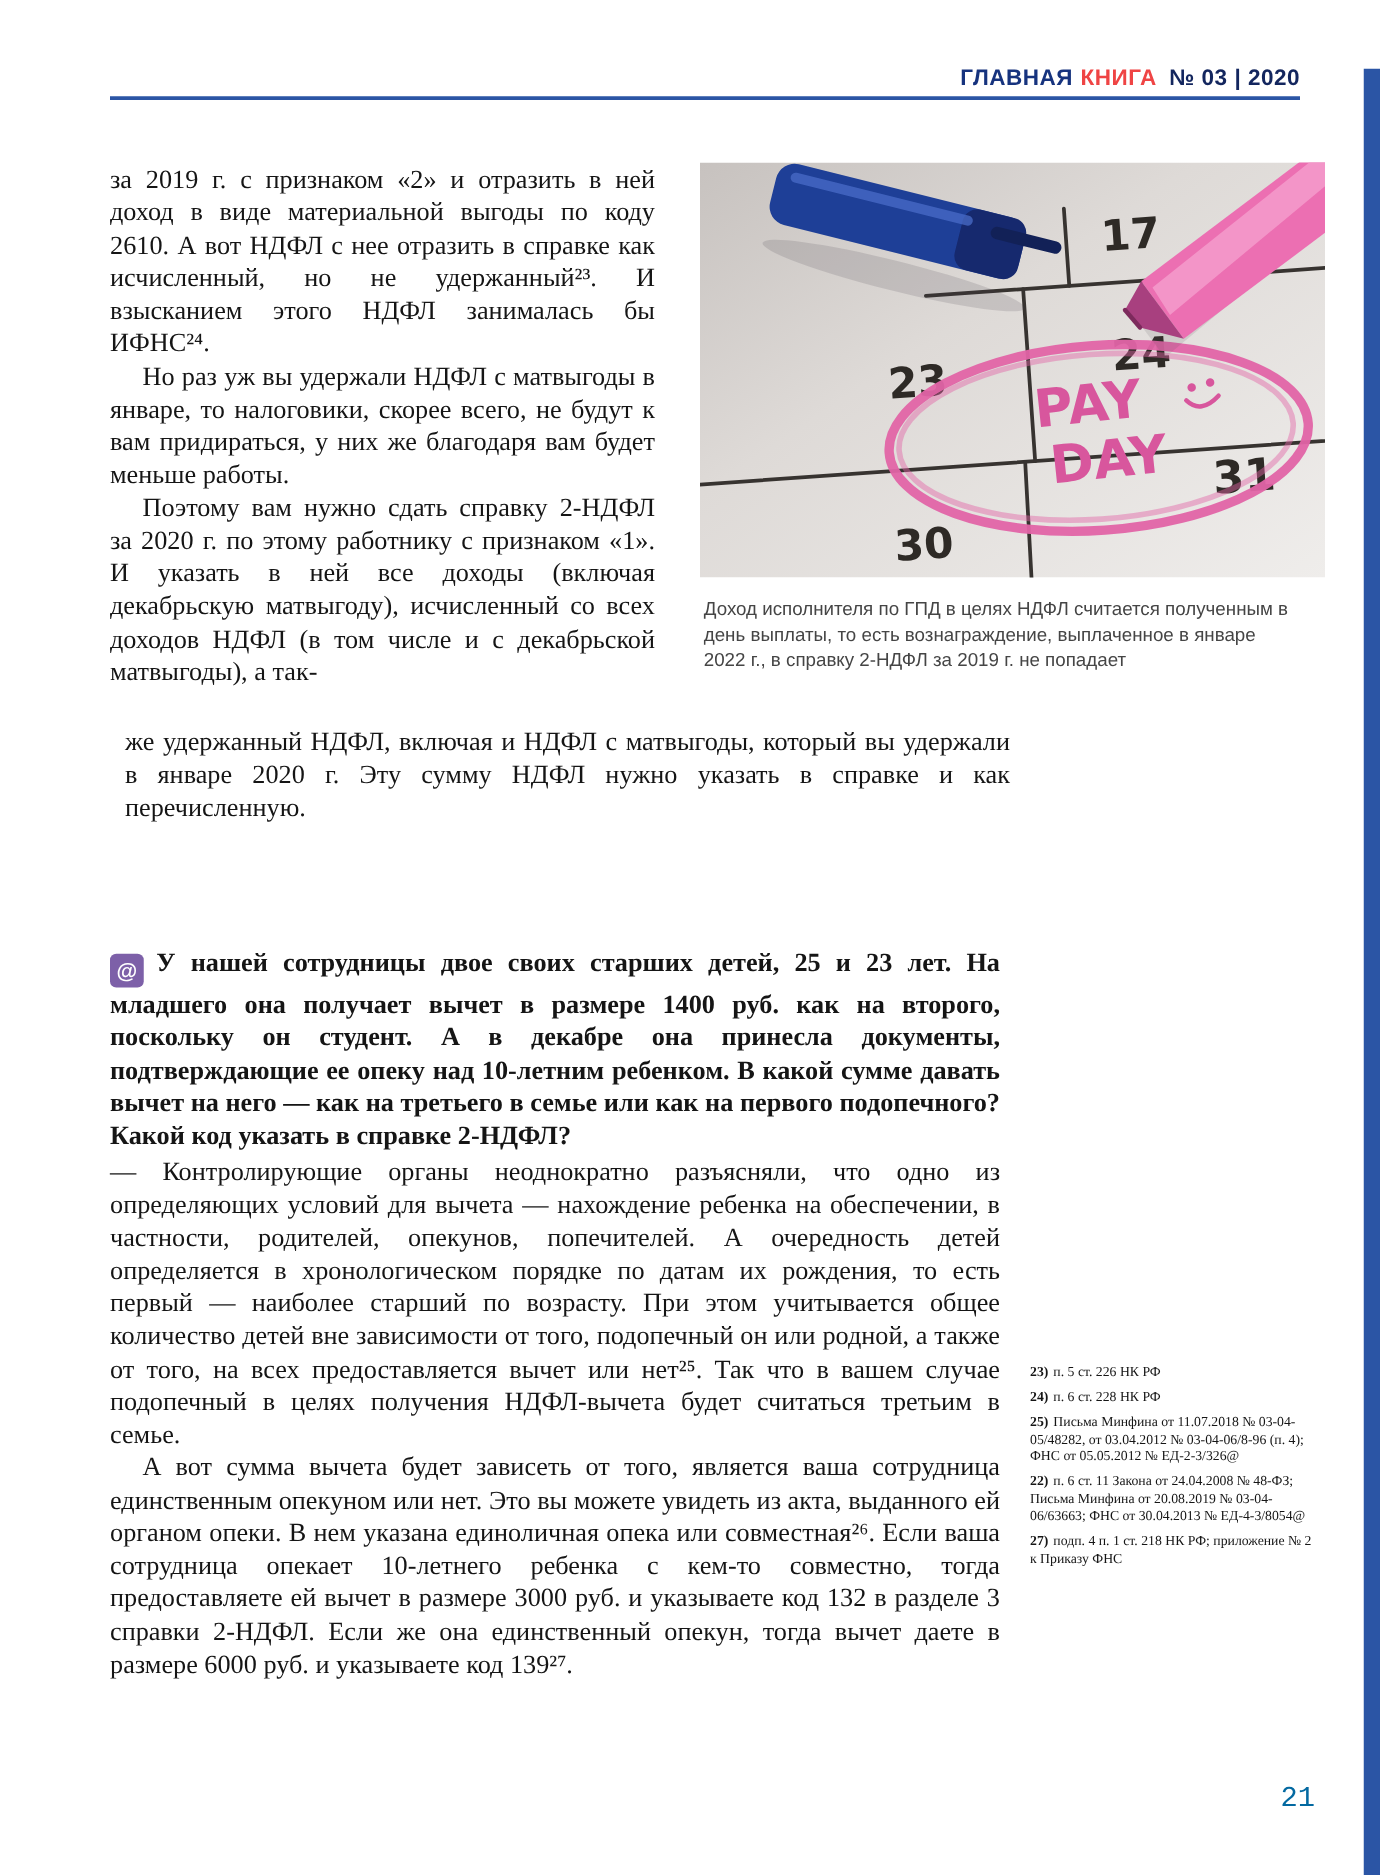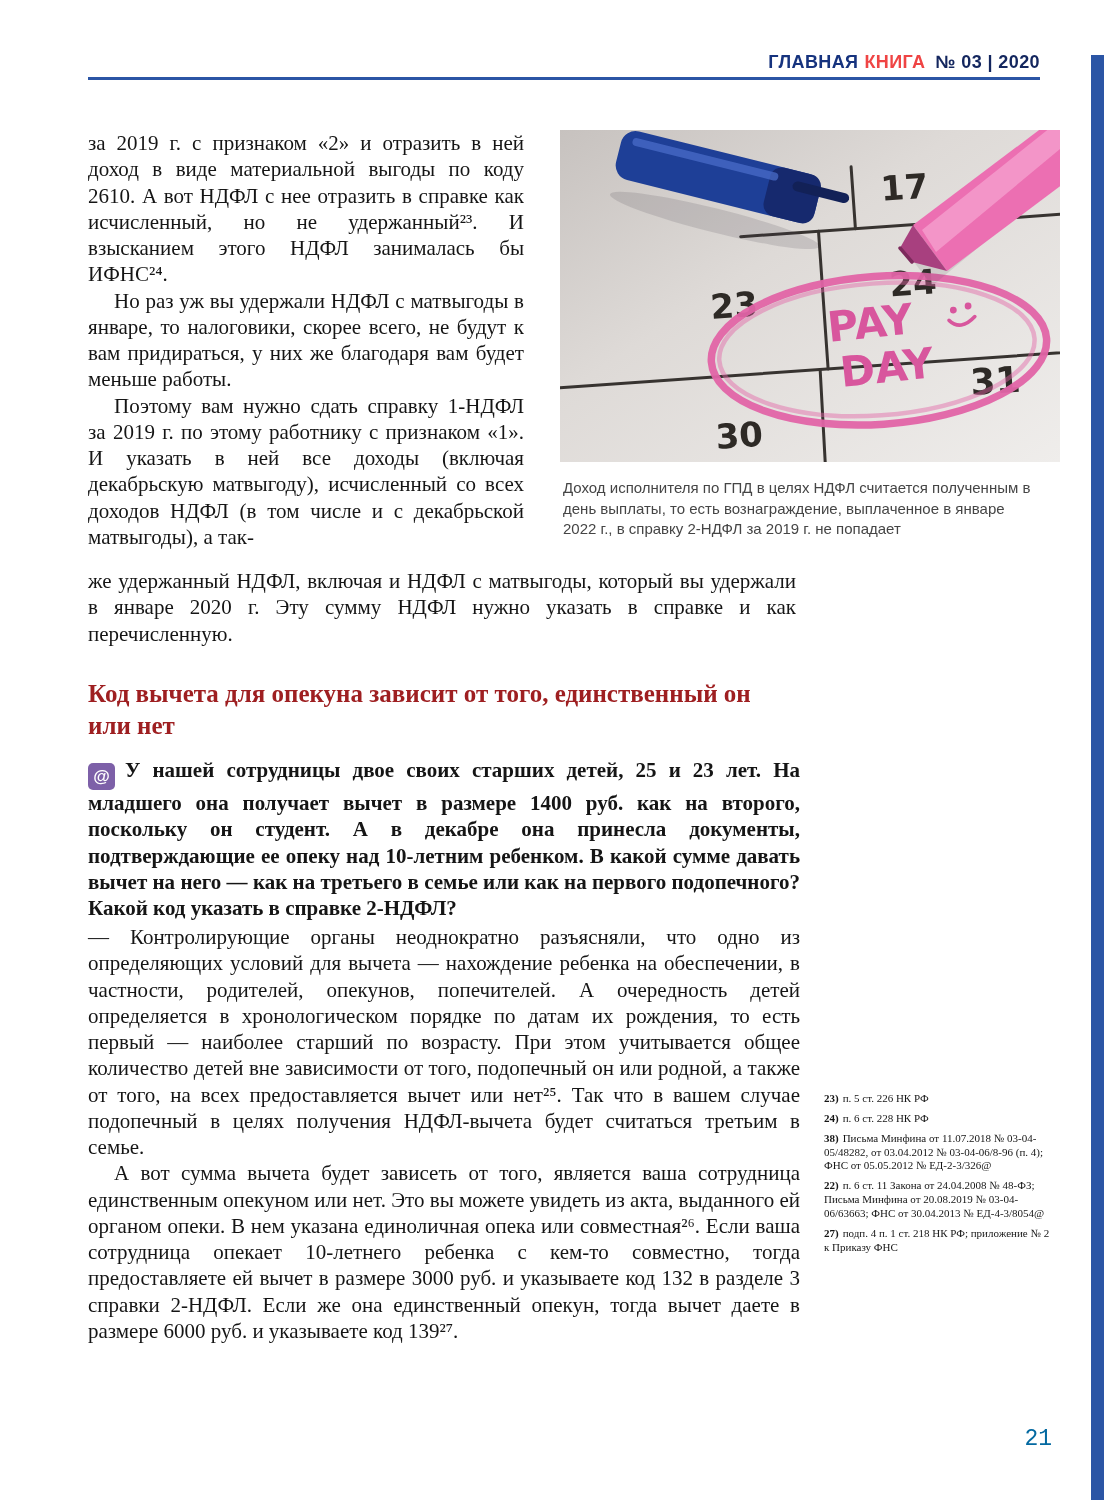--- a/index.html
+++ b/index.html
@@ -37,21 +37,21 @@
   
   .intro-col{position:absolute;left:88px;top:130px;width:436px;}
   
   .photo{position:absolute;left:560px;top:130px;width:500px;height:332px;margin:0;}
   .photo svg{display:block;}
   .caption{
     position:absolute;left:563px;top:478px;width:478px;margin:0;
     font-family:"Liberation Sans", sans-serif;
     font-size:15px;line-height:1.38;color:#454545;text-align:left;
   }
-  .continuation{position:absolute;left:88px;top:568px;width:708px;margin:0;}
+  .continuation{position:absolute;left:88px;top:568px;width:708px;margin:12px;}
   
   .heading{
     position:absolute;left:88px;top:678px;width:690px;margin:0;
     font-family:"Liberation Serif", serif;
     font-size:25px;font-weight:bold;line-height:1.27;color:#9e1f21;
   }
   
   .question{position:absolute;left:88px;top:757px;width:712px;font-weight:bold;}
   .at-icon{
     display:inline-flex;align-items:center;justify-content:center;
@@ -82,21 +82,21 @@
 
   <header class="header">
     <span class="brand1">ГЛАВНАЯ</span><span class="brand2">КНИГА</span><span class="issue">№ 03 | 2020</span>
   </header>
   <div class="header-rule"></div>
   <div class="right-bar"></div>
 
   <section class="intro-col bodytext">
     <p>за 2019 г. с признаком «2» и отразить в ней доход в виде материальной выгоды по коду 2610. А вот НДФЛ с нее отразить в справке как исчисленный, но не удержанный²³. И взысканием этого НДФЛ занималась бы ИФНС²⁴.</p>
     <p class="indent">Но раз уж вы удержали НДФЛ с матвыгоды в январе, то налоговики, скорее всего, не будут к вам придираться, у них же благодаря вам будет меньше работы.</p>
-    <p class="indent">Поэтому вам нужно сдать справку 1-НДФЛ за 2019 г. по этому работнику с признаком «1». И указать в ней все доходы (включая декабрьскую матвыгоду), исчисленный со всех доходов НДФЛ (в том числе и с декабрьской матвыгоды), а так-</p>
+    <p class="indent">Поэтому вам нужно сдать справку 2-НДФЛ за 2020 г. по этому работнику с признаком «1». И указать в ней все доходы (включая декабрьскую матвыгоду), исчисленный со всех доходов НДФЛ (в том числе и с декабрьской матвыгоды), а так-</p>
   </section>
 
   <figure class="photo">
     <svg viewBox="0 0 500 332" width="500" height="332" role="img">
       <defs>
         <linearGradient id="deskGrad" x1="0" y1="0" x2="1" y2="1">
           <stop offset="0" stop-color="#c7c2bf"></stop>
           <stop offset="0.4" stop-color="#dedad7"></stop>
           <stop offset="1" stop-color="#efedeb"></stop>
         </linearGradient>
@@ -151,34 +151,33 @@
         <polygon points="353,95 387,141 352,132 340,118" fill="#a8407f"></polygon>
         <line x1="340" y1="118" x2="352" y2="132" stroke="#7c2a5c" stroke-width="3.5" stroke-linecap="round"></line>
       </g>
     </svg>
   </figure>
 
   <p class="caption">Доход исполнителя по ГПД в целях НДФЛ считается полученным в день выплаты, то есть вознаграждение, выплаченное в январе 2022 г., в справку 2-НДФЛ за 2019 г. не попадает</p>
 
   <p class="continuation bodytext">же удержанный НДФЛ, включая и НДФЛ с матвыгоды, который вы удержали в январе 2020 г. Эту сумму НДФЛ нужно указать в справке и как перечисленную.</p>
 
-  <h2 class="heading">Код вычета для опекуна зависит от того, единственный он или нет</h2>
 
   <div class="question bodytext">
     <span class="at-icon">@</span><span>У нашей сотрудницы двое своих старших детей, 25 и 23 лет. На младшего она получает вычет в размере 1400 руб. как на второго, поскольку он студент. А в декабре она принесла документы, подтверждающие ее опеку над 10-летним ребенком. В какой сумме давать вычет на него — как на третьего в семье или как на первого подопечного? Какой код указать в справке 2-НДФЛ?</span>
   </div>
 
   <div class="answer bodytext">
     <p>— Контролирующие органы неоднократно разъясняли, что одно из определяющих условий для вычета — нахождение ребенка на обеспечении, в частности, родителей, опекунов, попечителей. А очередность детей определяется в хронологическом порядке по датам их рождения, то есть первый — наиболее старший по возрасту. При этом учитывается общее количество детей вне зависимости от того, подопечный он или родной, а также от того, на всех предоставляется вычет или нет²⁵. Так что в вашем случае подопечный в целях получения НДФЛ-вычета будет считаться третьим в семье.</p>
     <p class="indent">А вот сумма вычета будет зависеть от того, является ваша сотрудница единственным опекуном или нет. Это вы можете увидеть из акта, выданного ей органом опеки. В нем указана единоличная опека или совместная²⁶. Если ваша сотрудница опекает 10-летнего ребенка с кем-то совместно, тогда предоставляете ей вычет в размере 3000 руб. и указываете код 132 в разделе 3 справки 2-НДФЛ. Если же она единственный опекун, тогда вычет даете в размере 6000 руб. и указываете код 139²⁷.</p>
   </div>
 
   <aside class="footnotes">
     <p><span class="fn-num">23)</span><span>п. 5 ст. 226 НК РФ</span></p>
     <p><span class="fn-num">24)</span><span>п. 6 ст. 228 НК РФ</span></p>
-    <p><span class="fn-num">38)</span><span>Письма Минфина от 11.07.2018 № 03-04-05/48282, от 03.04.2012 № 03-04-06/8-96 (п. 4); ФНС от 05.05.2012 № ЕД-2-3/326@</span></p>
+    <p><span class="fn-num">25)</span><span>Письма Минфина от 11.07.2018 № 03-04-05/48282, от 03.04.2012 № 03-04-06/8-96 (п. 4); ФНС от 05.05.2012 № ЕД-2-3/326@</span></p>
     <p><span class="fn-num">22)</span><span>п. 6 ст. 11 Закона от 24.04.2008 № 48-ФЗ; Письма Минфина от 20.08.2019 № 03-04-06/63663; ФНС от 30.04.2013 № ЕД-4-3/8054@</span></p>
     <p><span class="fn-num">27)</span><span>подп. 4 п. 1 ст. 218 НК РФ; приложение № 2 к Приказу ФНС</span></p>
   </aside>
 
   <div class="pageno">21</div>
 
 </div>
 
 </body></html>

